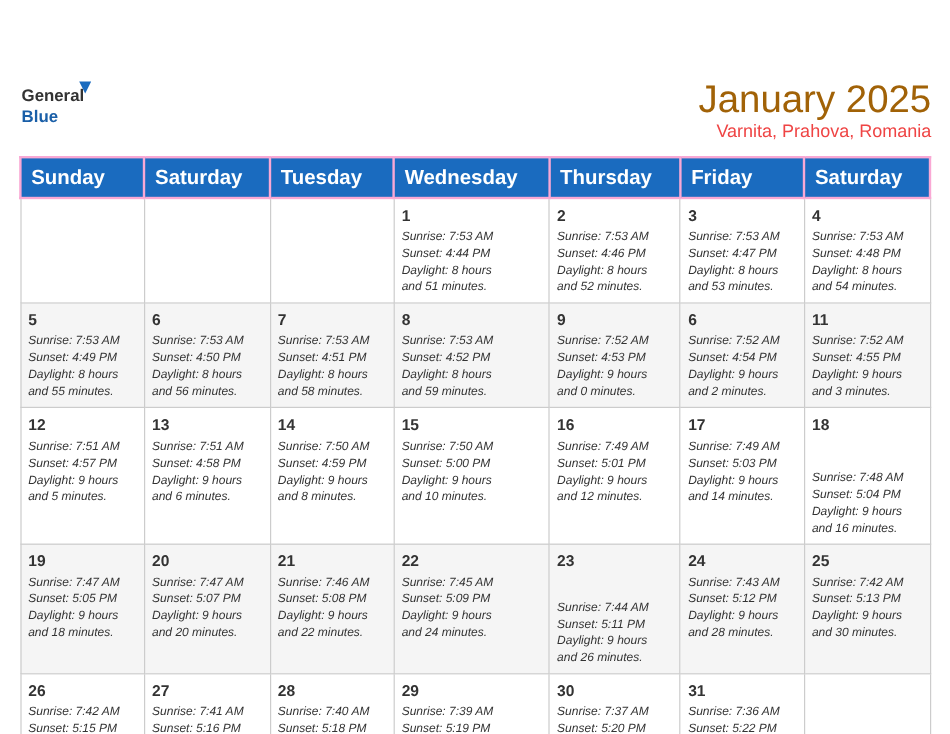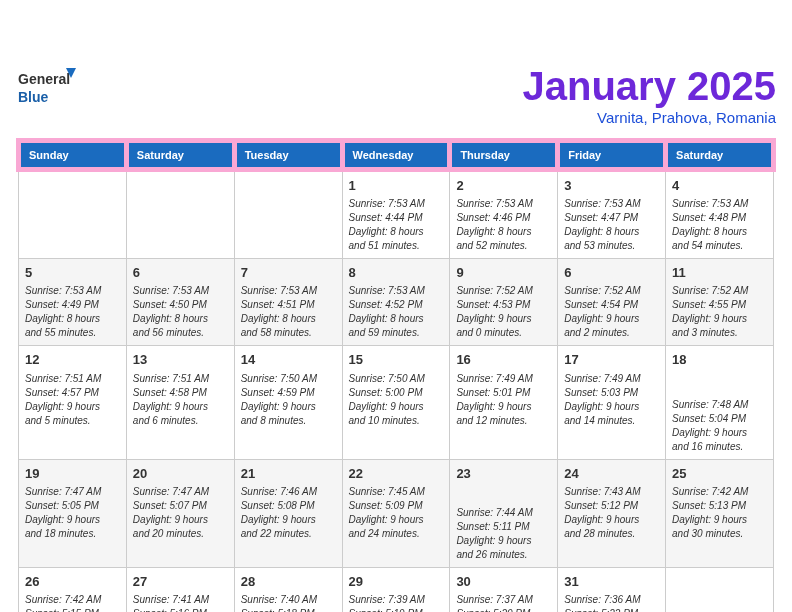--- a/index.html
+++ b/index.html
@@ -18,41 +18,41 @@
       margin-top: 48px;
     }
     .logo-container {
       display: flex;
       align-items: center;
     }
     .title-section {
       text-align: right;
     }
     .calendar-title {
-      font-size: 40px;
-      font-weight: bold;
-      color: #6d28d9;
+      font-size: 32px;
+      font-weight: normal;
+      color: #a16207;
     }
     .calendar-subtitle {
       font-size: 15px;
-      color: #1d4ed8;
+      color: #ef4444;
     }
     table {
       width: 100%;
       border-collapse: collapse;
       font-size: 11px;
     }
     thead th {
       background-color: #1a6bbf;
       color: #fff;
       text-align: left;
       padding: 6px 8px;
-      font-size: 11px;
+      font-size: 17px;
       font-weight: bold;
-      border: 5px solid #f9a8d4;
+      border: 2px solid #f9a8d4;
     }
     tbody tr {
       vertical-align: top;
     }
     tbody td {
       border: 1px solid #ccc;
       padding: 5px 6px;
       min-height: 70px;
       height: 85px;
       vertical-align: top;

